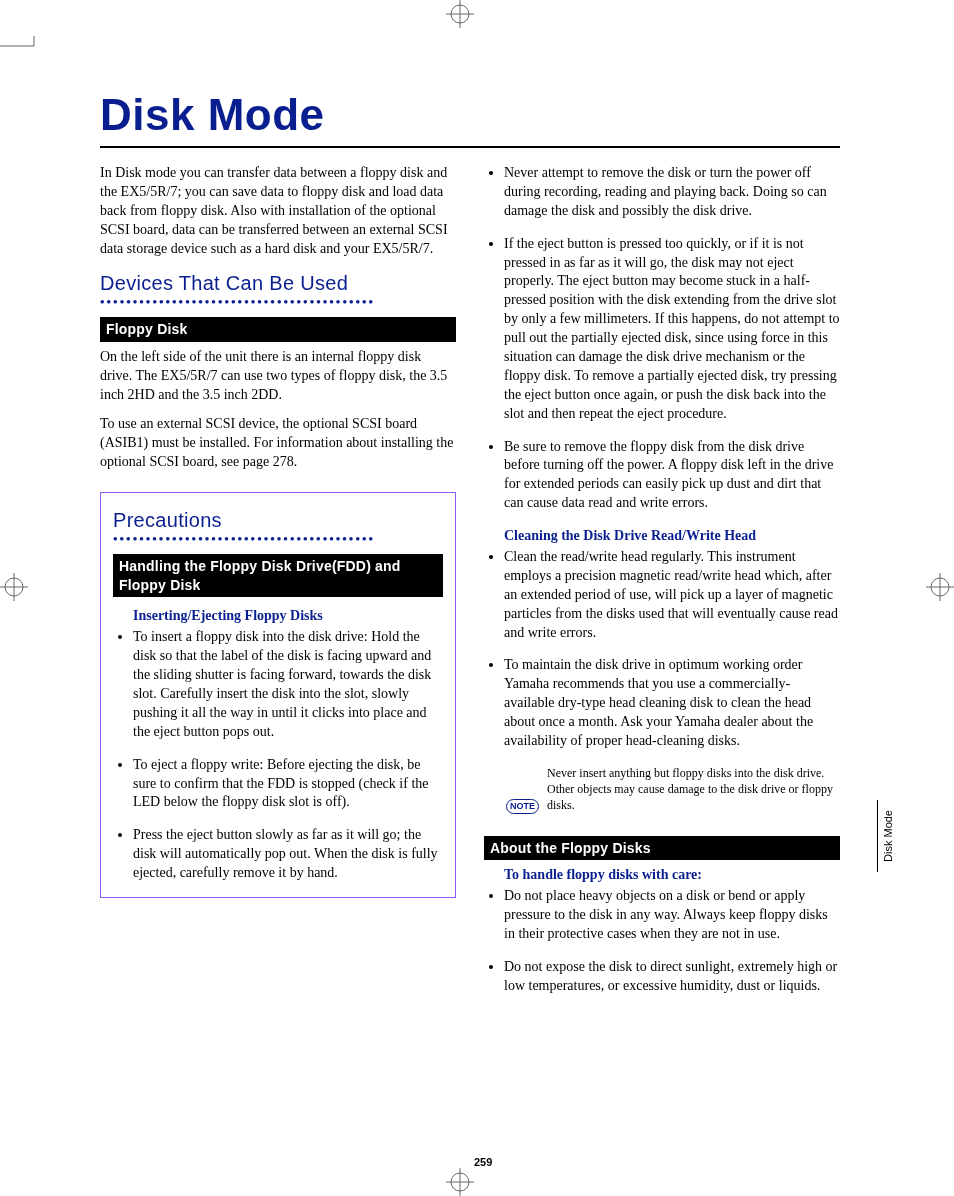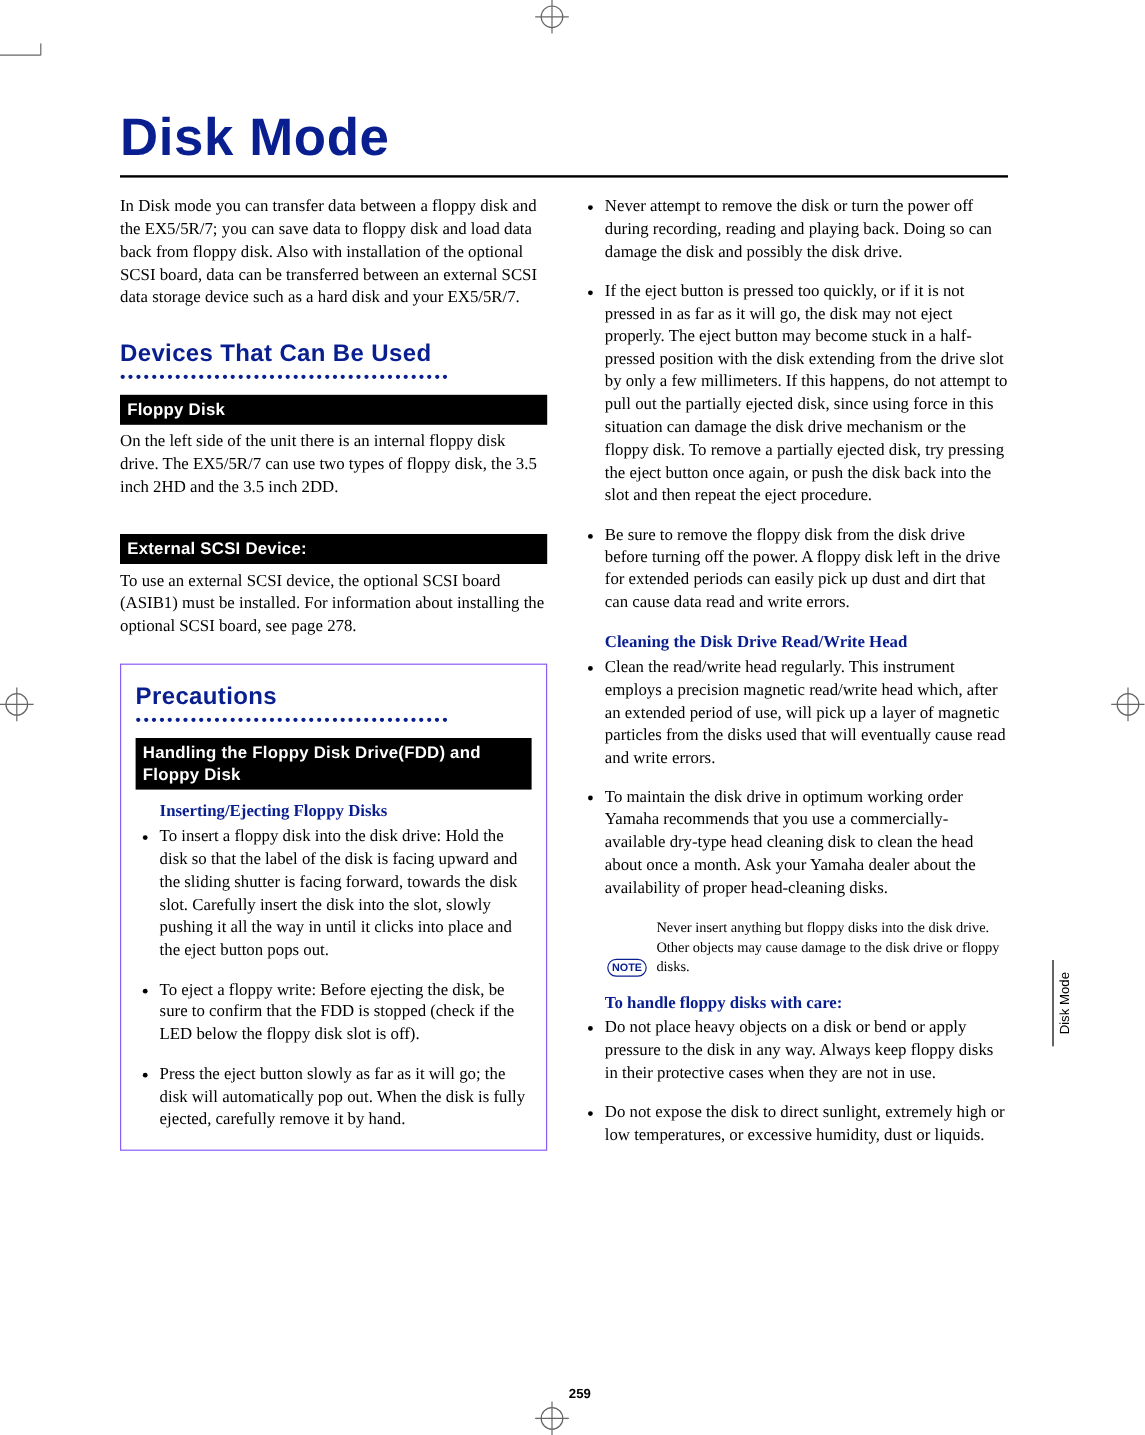--- a/index.html
+++ b/index.html
@@ -41,24 +41,24 @@
     display: flex;
     gap: 28px;
   }
   .col {
     flex: 1;
     font-size: 14px;
     line-height: 1.35;
   }
   .h2 {
     font-family: 'Arial Black', Arial, sans-serif;
-    font-weight: 700;
+    font-weight: 400;
     font-size: 20px;
     color: #0a1f8f;
-    margin: 24px 0 2px 0;
+    margin: 12px 0 2px 0;
     letter-spacing: 0.3px;
   }
   .dots {
     letter-spacing: 2px;
     color: #0a1f8f;
     font-weight: bold;
     font-size: 13px;
     line-height: 6px;
     height: 8px;
     overflow: hidden;
@@ -170,21 +170,20 @@
 
     <div class="col">
       <p>In Disk mode you can transfer data between a floppy disk and the EX5/5R/7; you can save data to floppy disk and load data back from floppy disk. Also with installation of the optional SCSI board, data can be transferred between an external SCSI data storage device such as a hard disk and your EX5/5R/7.</p>
 
       <div class="h2">Devices That Can Be Used</div>
       <div class="dots">••••••••••••••••••••••••••••••••••••••••••</div>
 
       <div class="h3">Floppy Disk</div>
       <p>On the left side of the unit there is an internal floppy disk drive. The EX5/5R/7 can use two types of floppy disk, the 3.5 inch 2HD and the 3.5 inch 2DD.</p>
 
-      <div class="h3" style="margin-top:28px">External SCSI Device:</div>
       <p>To use an external SCSI device, the optional SCSI board (ASIB1) must be installed. For information about installing the optional SCSI board, see page 278.</p>
 
       <div class="box">
         <div class="h2" style="margin-top:4px">Precautions</div>
         <div class="dots">••••••••••••••••••••••••••••••••••••••••</div>
 
         <div class="h3">Handling the Floppy Disk Drive(FDD) and Floppy Disk</div>
 
         <div class="h4">Inserting/Ejecting Floppy Disks</div>
         <ul>
@@ -206,20 +205,21 @@
       <ul>
         <li>Clean the read/write head regularly. This instrument employs a precision magnetic read/write head which, after an extended period of use, will pick up a layer of magnetic particles from the disks used that will eventually cause read and write errors.</li>
         <li>To maintain the disk drive in optimum working order Yamaha recommends that you use a commercially-available dry-type head cleaning disk to clean the head about once a month. Ask your Yamaha dealer about the availability of proper head-cleaning disks.</li>
       </ul>
 
       <div class="note-row">
         <span class="note-badge">NOTE</span>
         <span>Never insert anything but floppy disks into the disk drive. Other objects may cause damage to the disk drive or floppy disks.</span>
       </div>
 
+      <div class="h3" style="margin-top:22px">About the Floppy Disks</div>
       <div class="h4" style="margin-top:6px">To handle floppy disks with care:</div>
       <ul>
         <li>Do not place heavy objects on a disk or bend or apply pressure to the disk in any way. Always keep floppy disks in their protective cases when they are not in use.</li>
         <li>Do not expose the disk to direct sunlight, extremely high or low temperatures, or excessive humidity, dust or liquids.</li>
       </ul>
     </div>
   </div>
 </div>
 
 <div class="pagenum">259</div>

